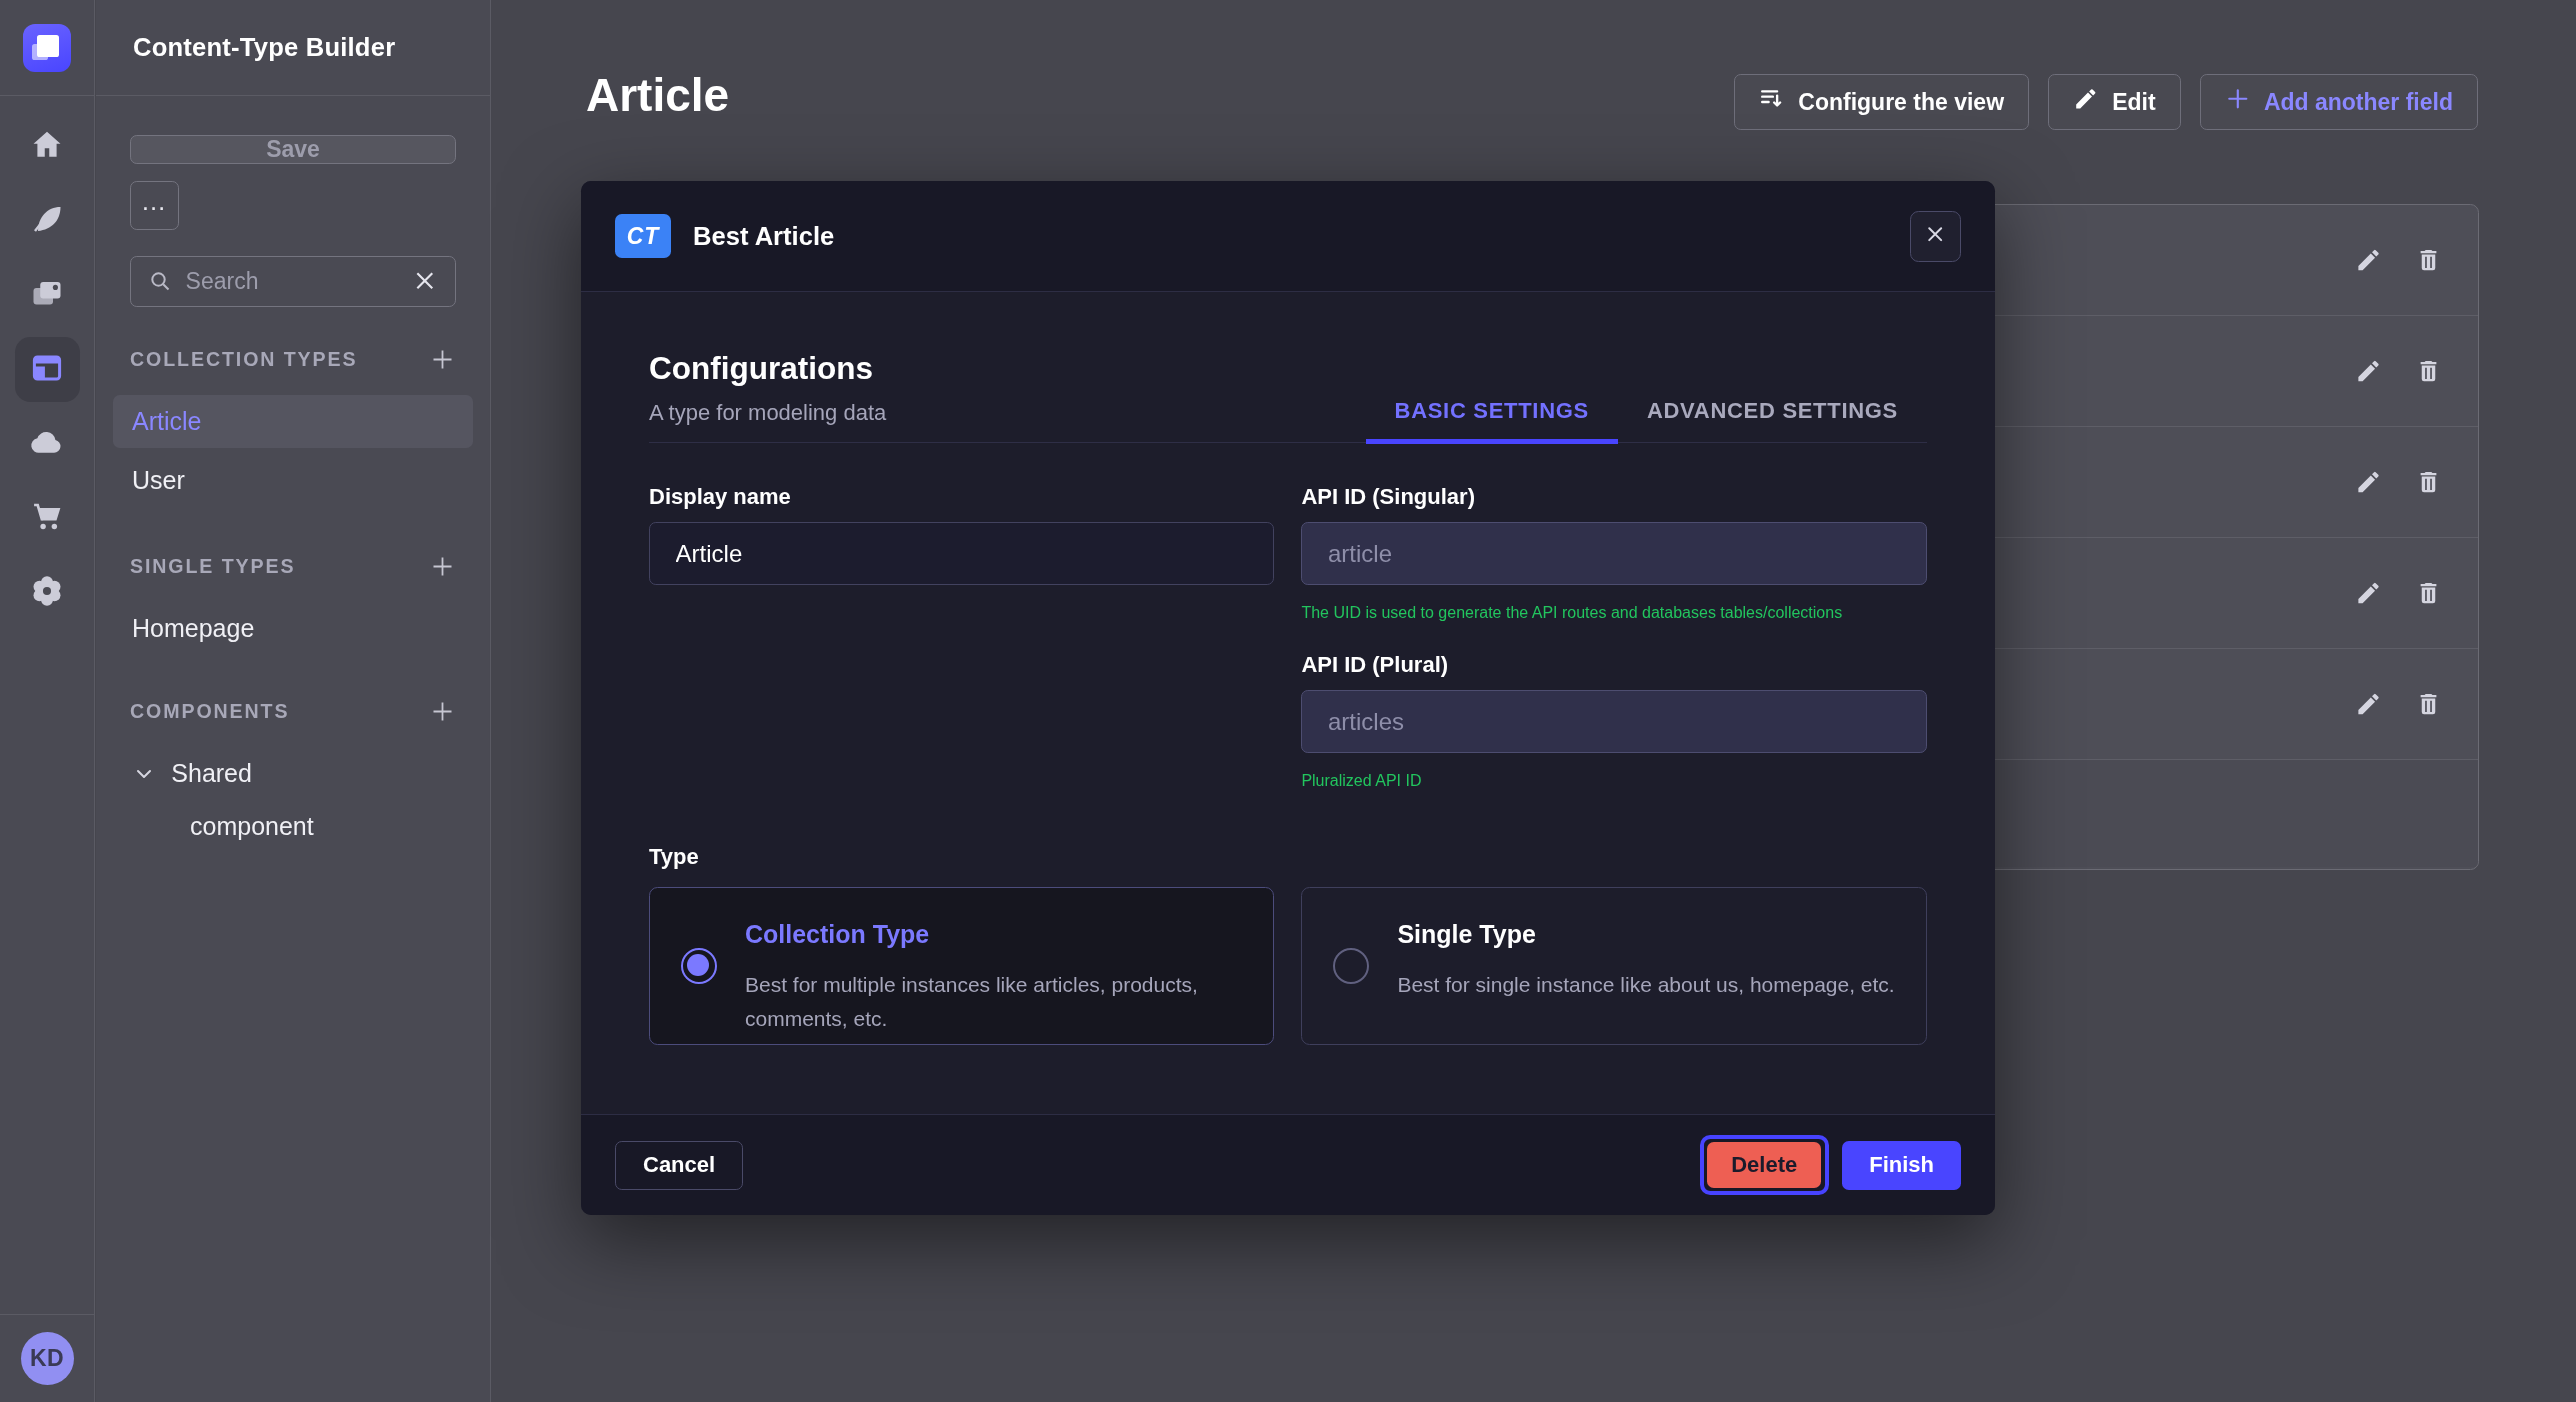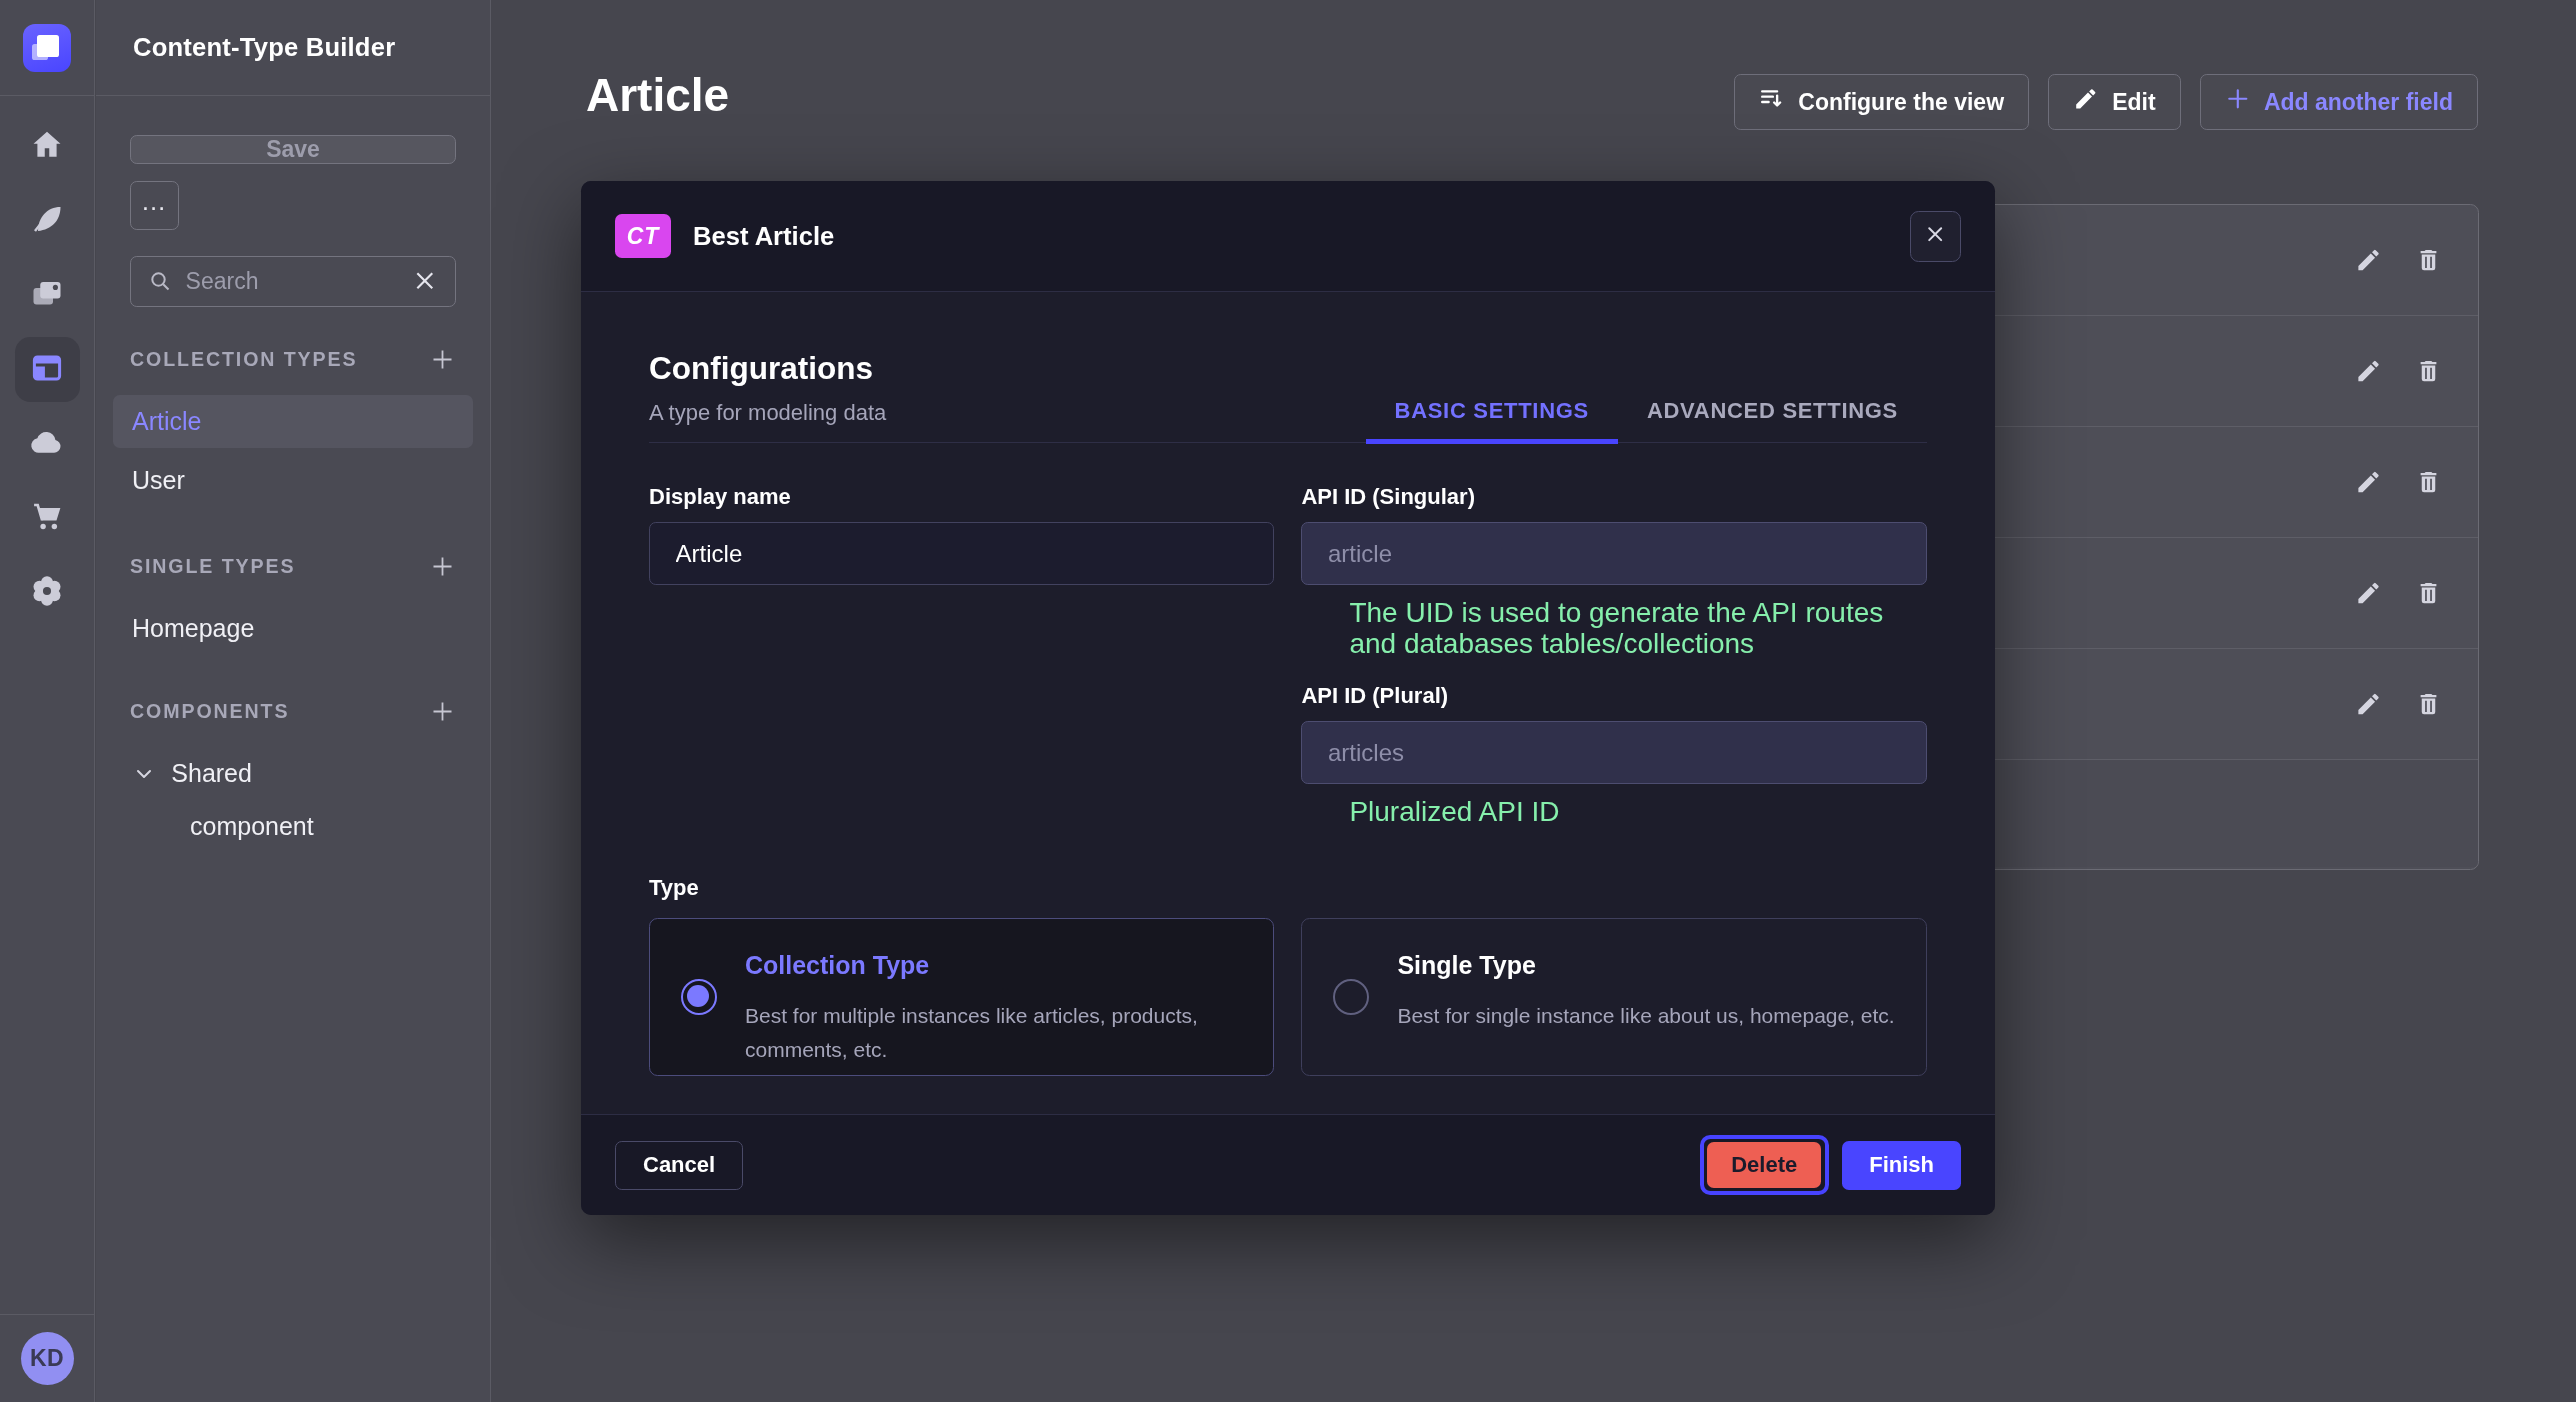--- a/index.html
+++ b/index.html
@@ -85,21 +85,21 @@
   .ft-icon.pencil { right:91px; }
   .ft-icon.trash { right:31.5px; }
   .ft-footer { height:107px; background:#4b4b54; }
 
   
   .modal { position:absolute; left:581px; top:181px; width:1414px; height:1034px;
     border-radius:10.2px; background:#1d1d2b; box-shadow:0 25.6px 77px rgba(0,0,0,.5);
     display:flex; flex-direction:column; overflow:hidden; }
   .modal-header { height:111px; background:#181826; border-bottom:1.7px solid #2d2d44;
     display:flex; align-items:center; padding:0 34px; flex:none; }
-  .ct-badge { width:56px; height:44px; border-radius:6.8px; background:#d946ef; color:#fff;
+  .ct-badge { width:56px; height:44px; border-radius:6.8px; background:#3b82f6; color:#fff;
     font-size:23px; font-weight:800; font-style:italic; display:flex; align-items:center;
     justify-content:center; letter-spacing:0.9px; }
   .modal-title { margin-left:22px; color:#fff; font-size:25.6px; font-weight:700; }
   .modal-close { margin-left:auto; width:51px; height:51px; border-radius:8.5px;
     border:1.7px solid #4a4a68; background:#20202f; color:#d8d8e4; display:flex;
     align-items:center; justify-content:center; cursor:pointer; }
   .modal-close svg { width:20.4px; height:20.4px; }
   .modal-body { flex:1; padding:0 68px; position:relative; }
   .config-head { position:relative; height:151px; border-bottom:1.7px solid #2e2e46; }
   .config-heading { position:absolute; left:0; top:58px; color:#fff; font-size:31.5px;
@@ -111,21 +111,21 @@
     border-bottom:5.1px solid transparent; }
   .tab.active { color:#7371ff; border-bottom-color:#4945ff; }
 
   .form-grid { margin-top:41px; display:flex; gap:27px; }
   .form-col { width:calc(50% - 13.6px); }
   .field-label { color:#fff; font-size:22px; font-weight:600; margin-bottom:12px; }
   .text-input { width:100%; height:63px; border-radius:6.8px; border:0.9px solid #42425f;
     background:#1c1c2e; color:#fff; font-size:24px; padding:0 25.6px; font-family:inherit;
     outline:none; }
   .text-input.disabled { background:#30304b; border-color:#4d4d70; color:#8e8ea9; }
-  .field-help { margin-top:12px; color:#86efac; font-size:28px; line-height:31px;margin-left:48px; }
+  .field-help { margin-top:12px; color:#22c55e; font-size:16px; line-height:31px; }
   .field.plural { margin-top:24px; }
 
   .type-label { margin-top:48px; color:#fff; font-size:22px; font-weight:600; }
   .type-cards { margin-top:17px; display:flex; gap:27px; }
   .type-card { width:calc(50% - 13.6px); height:158px; border-radius:8.5px; position:relative;
     border:0.9px solid #3f3f5c; cursor:pointer; }
   .type-card.selected { background:#16161f; border-color:#4c4c7c; }
   .radio { position:absolute; left:31px; top:50%; transform:translateY(-50%);
     width:36px; height:36px; border-radius:50%; border:2.6px solid #60607f; }
   .type-card.selected .radio { border-color:#7b79ff; }

